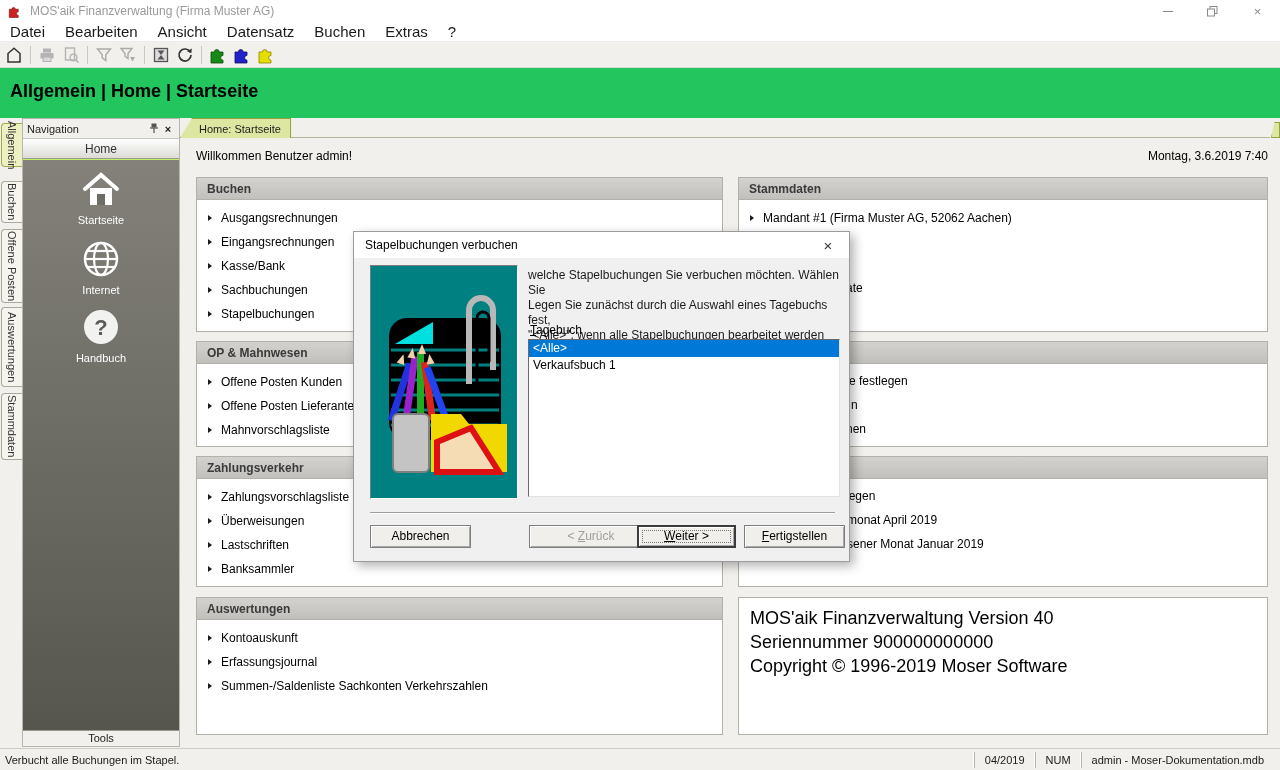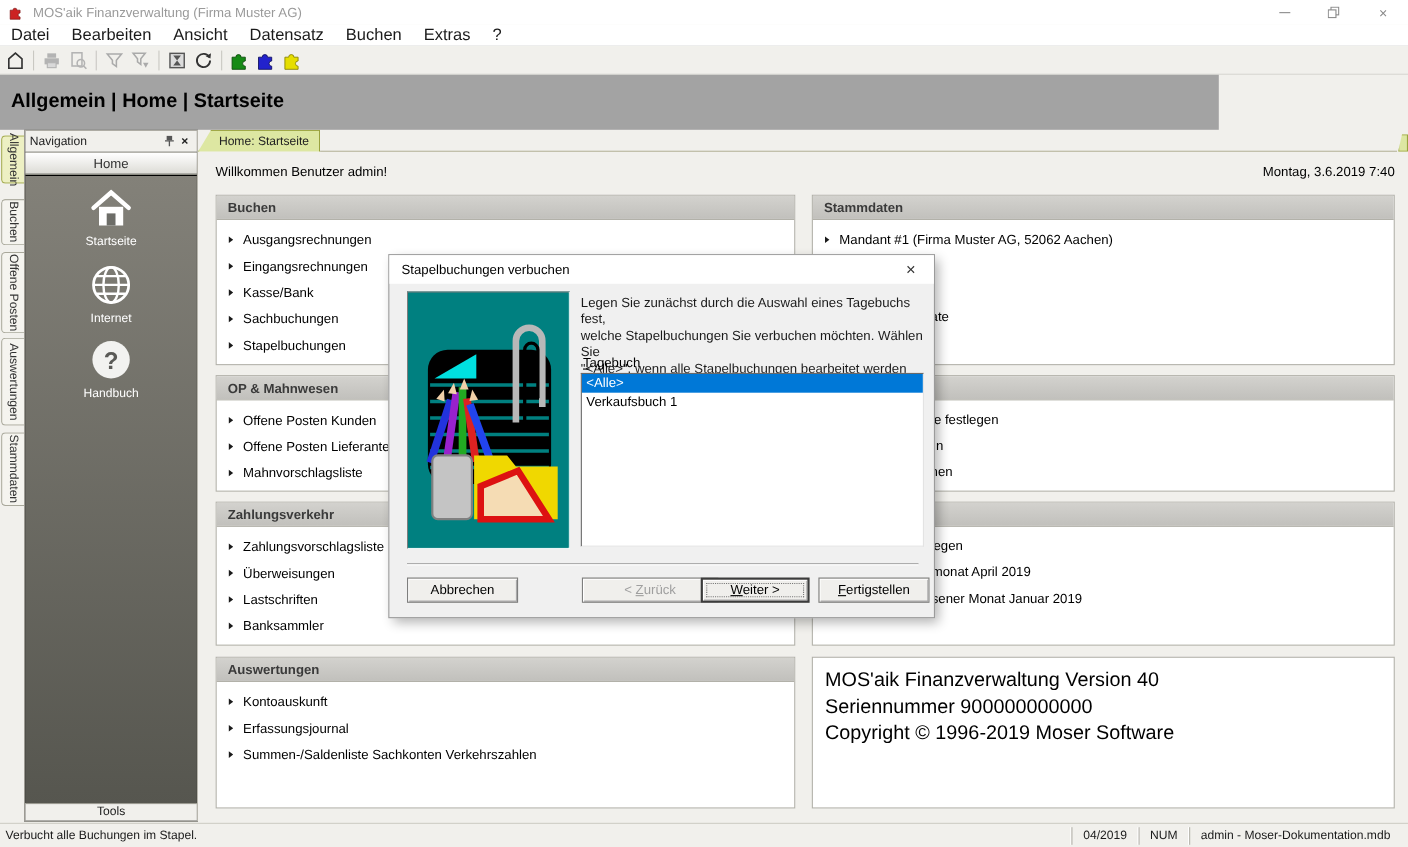--- a/index.html
+++ b/index.html
@@ -17,30 +17,30 @@
   
   .menubar { position:absolute; left:0; top:22px; width:1280px; height:20px; background:#ffffff; display:flex; align-items:center; border-bottom:1px solid #ececec; }
   .menuitem { padding:0 10px; line-height:20px; font-size:15px; color:#1a1a1a; }
 
   
   .toolbar { position:absolute; left:0; top:42px; width:1280px; height:26px; background:#f1f0ec; border-bottom:1px solid #d8d7d1; display:flex; align-items:center; padding-left:2px; }
   .tbtn { width:24px; height:22px; display:flex; align-items:center; justify-content:center; }
   .tsep { width:1px; height:18px; background:#c9c8c2; margin:0 4px; }
 
   
-  .crumbbar { position:absolute; left:0; top:68px; width:1108px; height:50px; background:#a3a3a3; }
+  .crumbbar { position:absolute; left:0; top:68px; width:1280px; height:50px; background:#22c55e; }
   .crumb { position:absolute; left:10px; top:13px; font-size:18px; font-weight:bold; color:#000; }
 
   
   .vtab { position:absolute; left:1px; width:21px; background:#f5f4ef; border:1px solid #a9a89b; border-right:none; border-radius:4px 0 0 4px; display:flex; align-items:center; justify-content:center; }
   .vtab span { writing-mode:vertical-rl; font-size:11px; color:#333; white-space:nowrap; }
   .vtab.active { background:#edf0c3; border-color:#a3aa4e; }
 
   
-  .navpanel { position:absolute; left:22px; top:118px; width:158px; height:629px; border:1px solid #b7b5ac; background:#000000; }
+  .navpanel { position:absolute; left:22px; top:118px; width:158px; height:629px; border:1px solid #b7b5ac; background:#bef264; }
   .nav-head { height:19px; display:flex; align-items:center; padding:0 4px; background:#f1f0ec; }
   .nav-head .nav-title { flex:1; font-size:11px; color:#222; }
   .nav-head .nhbtn { width:14px; height:14px; display:flex; align-items:center; justify-content:center; color:#222; font-weight:bold; font-size:11px; }
   .nav-home { height:21px; background:linear-gradient(#ffffff,#dcdbd5); border-top:1px solid #c6c5bd; border-bottom:1px solid #9a9990; text-align:center; line-height:21px; font-size:12px; color:#333; }
   .nav-body { position:absolute; left:0; top:41px; width:156px; height:571px; background:linear-gradient(#838179,#56564f);padding-left:40px; }
   .nav-item { position:absolute; left:0; width:156px; text-align:center; color:#fff; }
   .nav-item .nlabel { display:block; font-size:11px; color:#fff; margin-top:3px; }
   .nav-tools { position:absolute; left:0; bottom:0; width:156px; height:16px; background:#f1f0ec; border-top:1px solid #9a9990; text-align:center; font-size:11px; line-height:15px; color:#222; }
 
   
@@ -395,22 +395,22 @@
           <polygon points="37,92 41,82 45,92" fill="#f0d0a8" transform="rotate(8 41 87)"></polygon>
           <polygon points="47,88 51,78 55,88" fill="#f0d0a8"></polygon>
           <polygon points="55,98 59,88 63,98" fill="#f0d0a8" transform="rotate(-8 59 93)"></polygon>
           <rect x="22" y="148" width="36" height="58" rx="5" fill="#c4c4c4" stroke="#808080" stroke-width="2"></rect>
         </g>
         <path d="M60 148 h30 l8 10 h38 v48 h-76 Z" fill="#f0d800"></path>
         <path d="M66 206 V176 l34 -14 28 44 Z" fill="#f5dcb4" stroke="#dd1111" stroke-width="6"></path>
       </svg>
     </div>
     <div class="dlg-instr">
+      <div>welche Stapelbuchungen Sie verbuchen möchten. Wählen Sie</div>
       <div>Legen Sie zunächst durch die Auswahl eines Tagebuchs fest,</div>
-      <div>welche Stapelbuchungen Sie verbuchen möchten. Wählen Sie</div>
       <div>"&lt;Alle&gt;", wenn alle Stapelbuchungen bearbeitet werden sollen.</div>
     </div>
     <div class="dlg-label"><span style="text-decoration: underline;">T</span>agebuch</div>
     <div class="dlg-list">
       <div class="lrow selected">&lt;Alle&gt;</div>
       <div class="lrow">Verkaufsbuch 1</div>
     </div>
     <div class="dlg-sep"></div>
     <div class="btn" style="left:16px;width:101px;">Abbrechen</div>
     <div class="btn disabled" style="left:175px;width:124px;">&lt; <span style="text-decoration: underline;">Z</span>urück</div>

